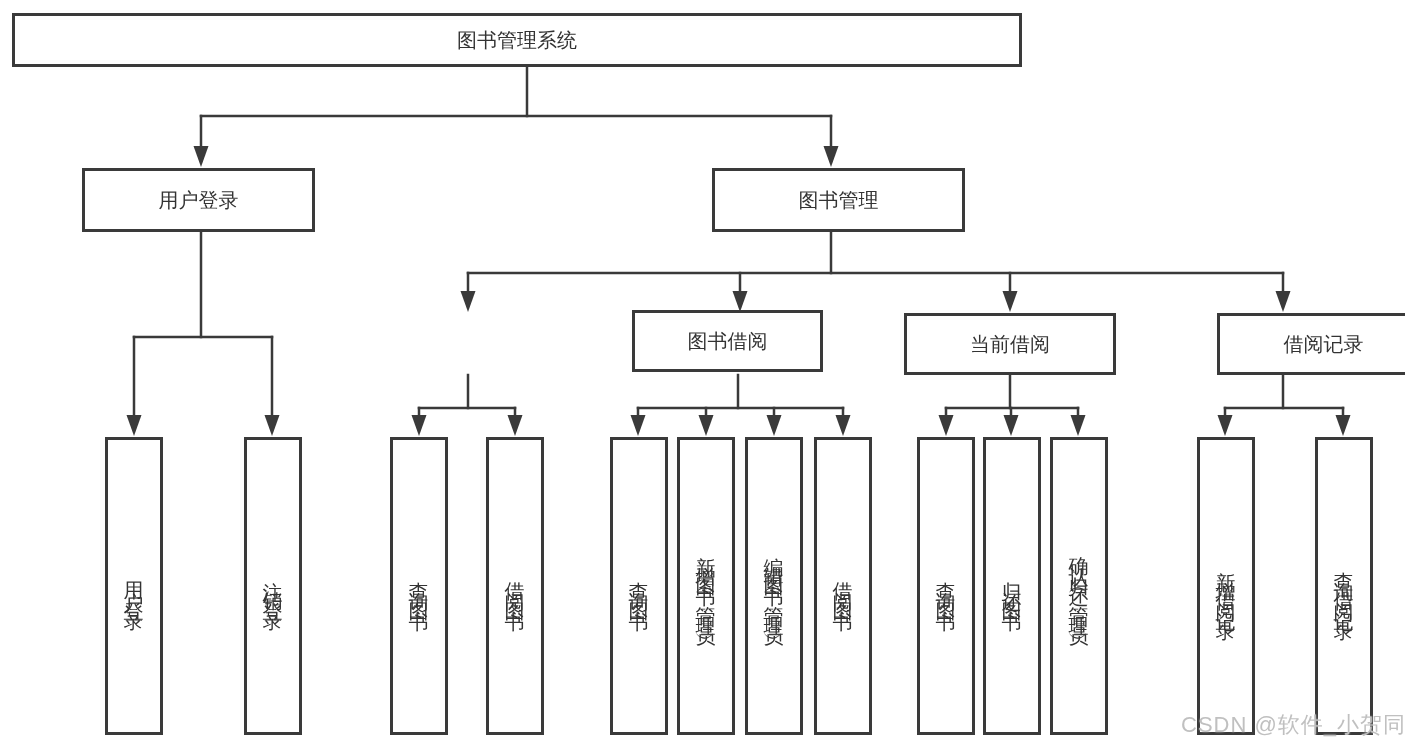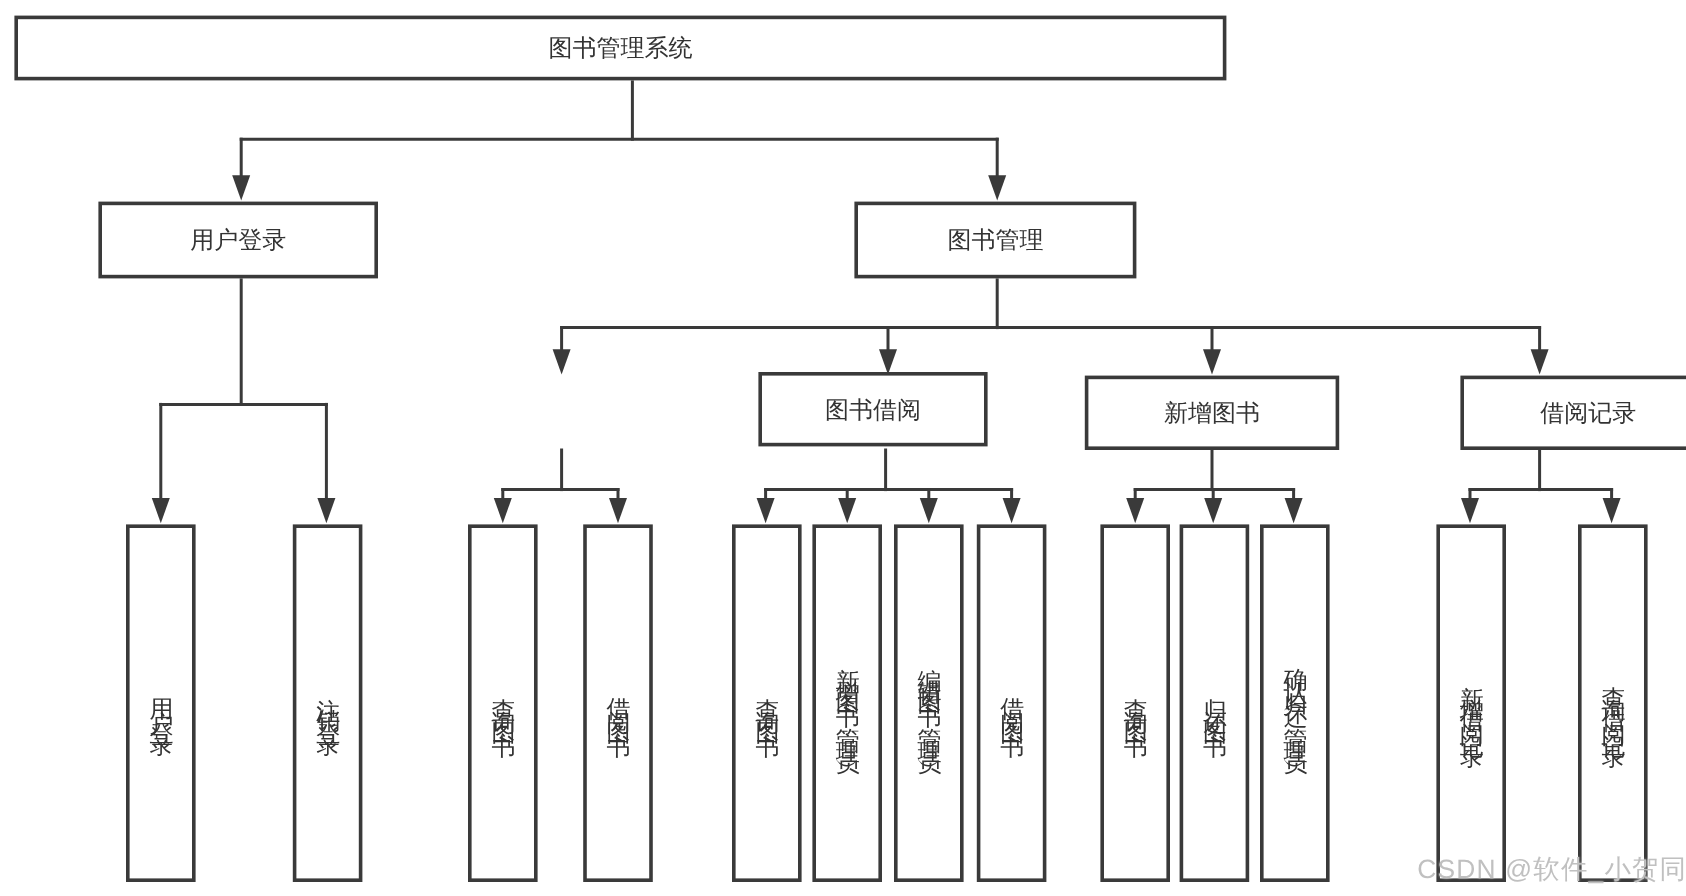--- a/index.html
+++ b/index.html
@@ -130,29 +130,29 @@
     </g>
   </svg>
 
   <div class="box" style="left:12px;top:13px;width:1010px;height:54px;text-align:center;">
     <span>图书管理系统</span>
   </div>
 
   <div class="box" style="left:82px;top:168px;width:233px;height:64px;">
     <span>用户登录</span>
   </div>
-  <div class="box" style="left:712px;top:168px;width:235px;height:64px;">
+  <div class="box" style="left:712px;top:168px;width:253px;height:64px;">
     <span>图书管理</span>
   </div>
 
   <div class="box" style="left:632px;top:310px;width:191px;height:62px;">
     <span>图书借阅</span>
   </div>
   <div class="box" style="left:904px;top:313px;width:212px;height:62px;">
-    <span>新增图书</span>
+    <span>当前借阅</span>
   </div>
   <div class="box" style="left:1177px;top:313px;width:213px;height:62px;margin-left:40px;">
     <span>借阅记录</span>
   </div>
 
   <div class="box leaf" style="left:105px;">
     <span class="vtext">用户登录</span>
   </div>
   <div class="box leaf" style="left:244px;">
     <span class="vtext">注销登录</span>

